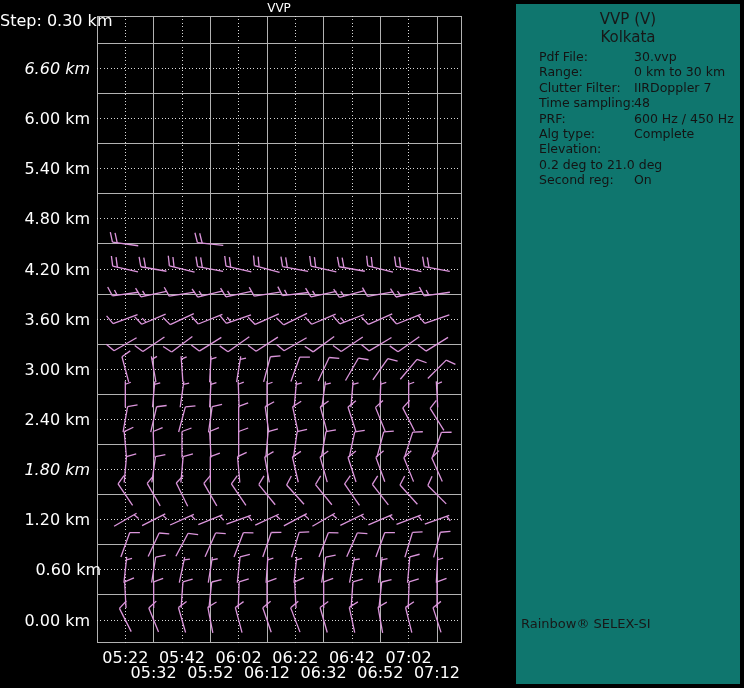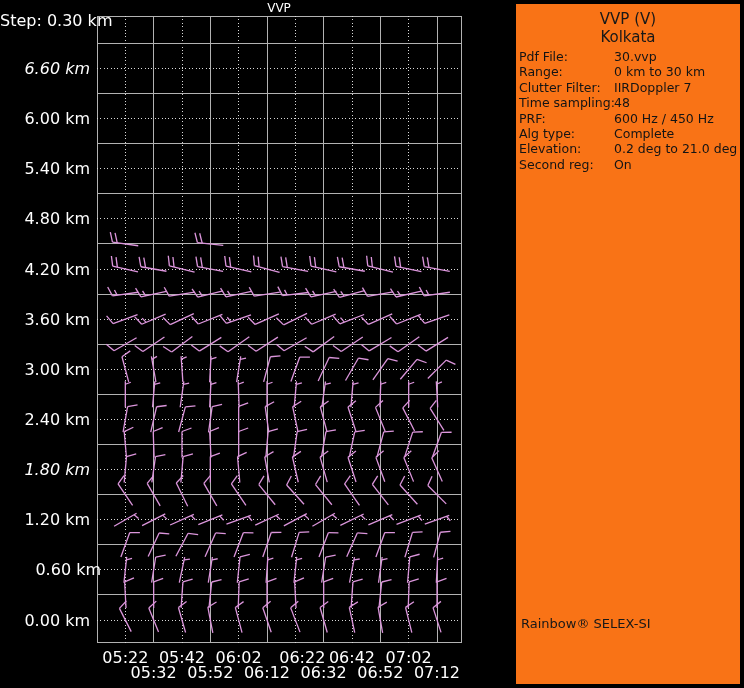--- a/index.html
+++ b/index.html
@@ -3,23 +3,23 @@
 <meta charset="utf-8">
 <style>
   html,body{margin:0;padding:0;background:#000;}
   #screen{position:relative;width:744px;height:688px;background:#000;overflow:hidden;
           font-family:"DejaVu Sans","Liberation Sans",sans-serif;}
   #barb-svg{position:absolute;left:0;top:0;}
   .plot-label{position:absolute;color:#ffffff;font-size:16px;line-height:13px;white-space:nowrap;}
   .ylab{left:0;width:90px;text-align:right;}
   .xlab{width:60px;text-align:center;}
   .ptitle{width:80px;text-align:center;}
-  #side-panel{position:absolute;left:516px;top:4px;width:224px;height:680px;background:#f97316;color:#141414;}
+  #side-panel{position:absolute;left:516px;top:4px;width:224px;height:680px;background:#0f766e;color:#141414;}
   #panel-title{padding-top:7px;text-align:center;font-size:15px;line-height:17.5px;color:#181818;}
-  #info-rows{margin-top:3px;padding-left:3px;font-size:12.5px;line-height:15.4px;}
+  #info-rows{margin-top:3px;padding-left:23px;font-size:12.5px;line-height:15.4px;}
   .info-label{display:inline-block;width:95px;white-space:nowrap;}
   .info-value{white-space:nowrap;}
   #branding{position:absolute;left:5px;top:612px;font-size:13px;color:#181818;}
 </style>
 </head>
 <body>
 
 <div id="screen">
 
   <svg id="barb-svg" width="516" height="688">
@@ -462,21 +462,21 @@
       <div class="plot-label ylab" style="top: 312.648px;">3.60 km</div>
       <div class="plot-label ylab" style="top: 362.79px;">3.00 km</div>
       <div class="plot-label ylab" style="top: 412.932px;">2.40 km</div>
       <div class="plot-label ylab" style="top: 463.074px; font-style: italic;">1.80 km</div>
       <div class="plot-label ylab" style="top: 513.216px;">1.20 km</div>
       <div class="plot-label ylab" style="top: 563.358px; padding-left: 11px;">0.60 km</div>
       <div class="plot-label ylab" style="top: 613.5px;">0.00 km</div>
       <div class="plot-label xlab" style="left: 95.33px; top: 651px;">05:22</div>
       <div class="plot-label xlab" style="left: 152px; top: 651px;">05:42</div>
       <div class="plot-label xlab" style="left: 208.67px; top: 651px;">06:02</div>
-      <div class="plot-label xlab" style="left: 265.34px; top: 651px; text-align: right;">06:22</div>
+      <div class="plot-label xlab" style="left: 265.34px; top: 651px;">06:22</div>
       <div class="plot-label xlab" style="left: 322.01px; top: 651px;">06:42</div>
       <div class="plot-label xlab" style="left: 378.68px; top: 651px;">07:02</div>
       <div class="plot-label xlab" style="left: 123.665px; top: 666px;">05:32</div>
       <div class="plot-label xlab" style="left: 180.335px; top: 666px;">05:52</div>
       <div class="plot-label xlab" style="left: 237.005px; top: 666px;">06:12</div>
       <div class="plot-label xlab" style="left: 293.675px; top: 666px;">06:32</div>
       <div class="plot-label xlab" style="left: 350.345px; top: 666px;">06:52</div>
       <div class="plot-label xlab" style="left: 407.015px; top: 666px;">07:12</div>
       <div class="plot-label ptitle" style="left: 239px; top: 2px; font-size: 12px;">VVP</div>
     </div>

